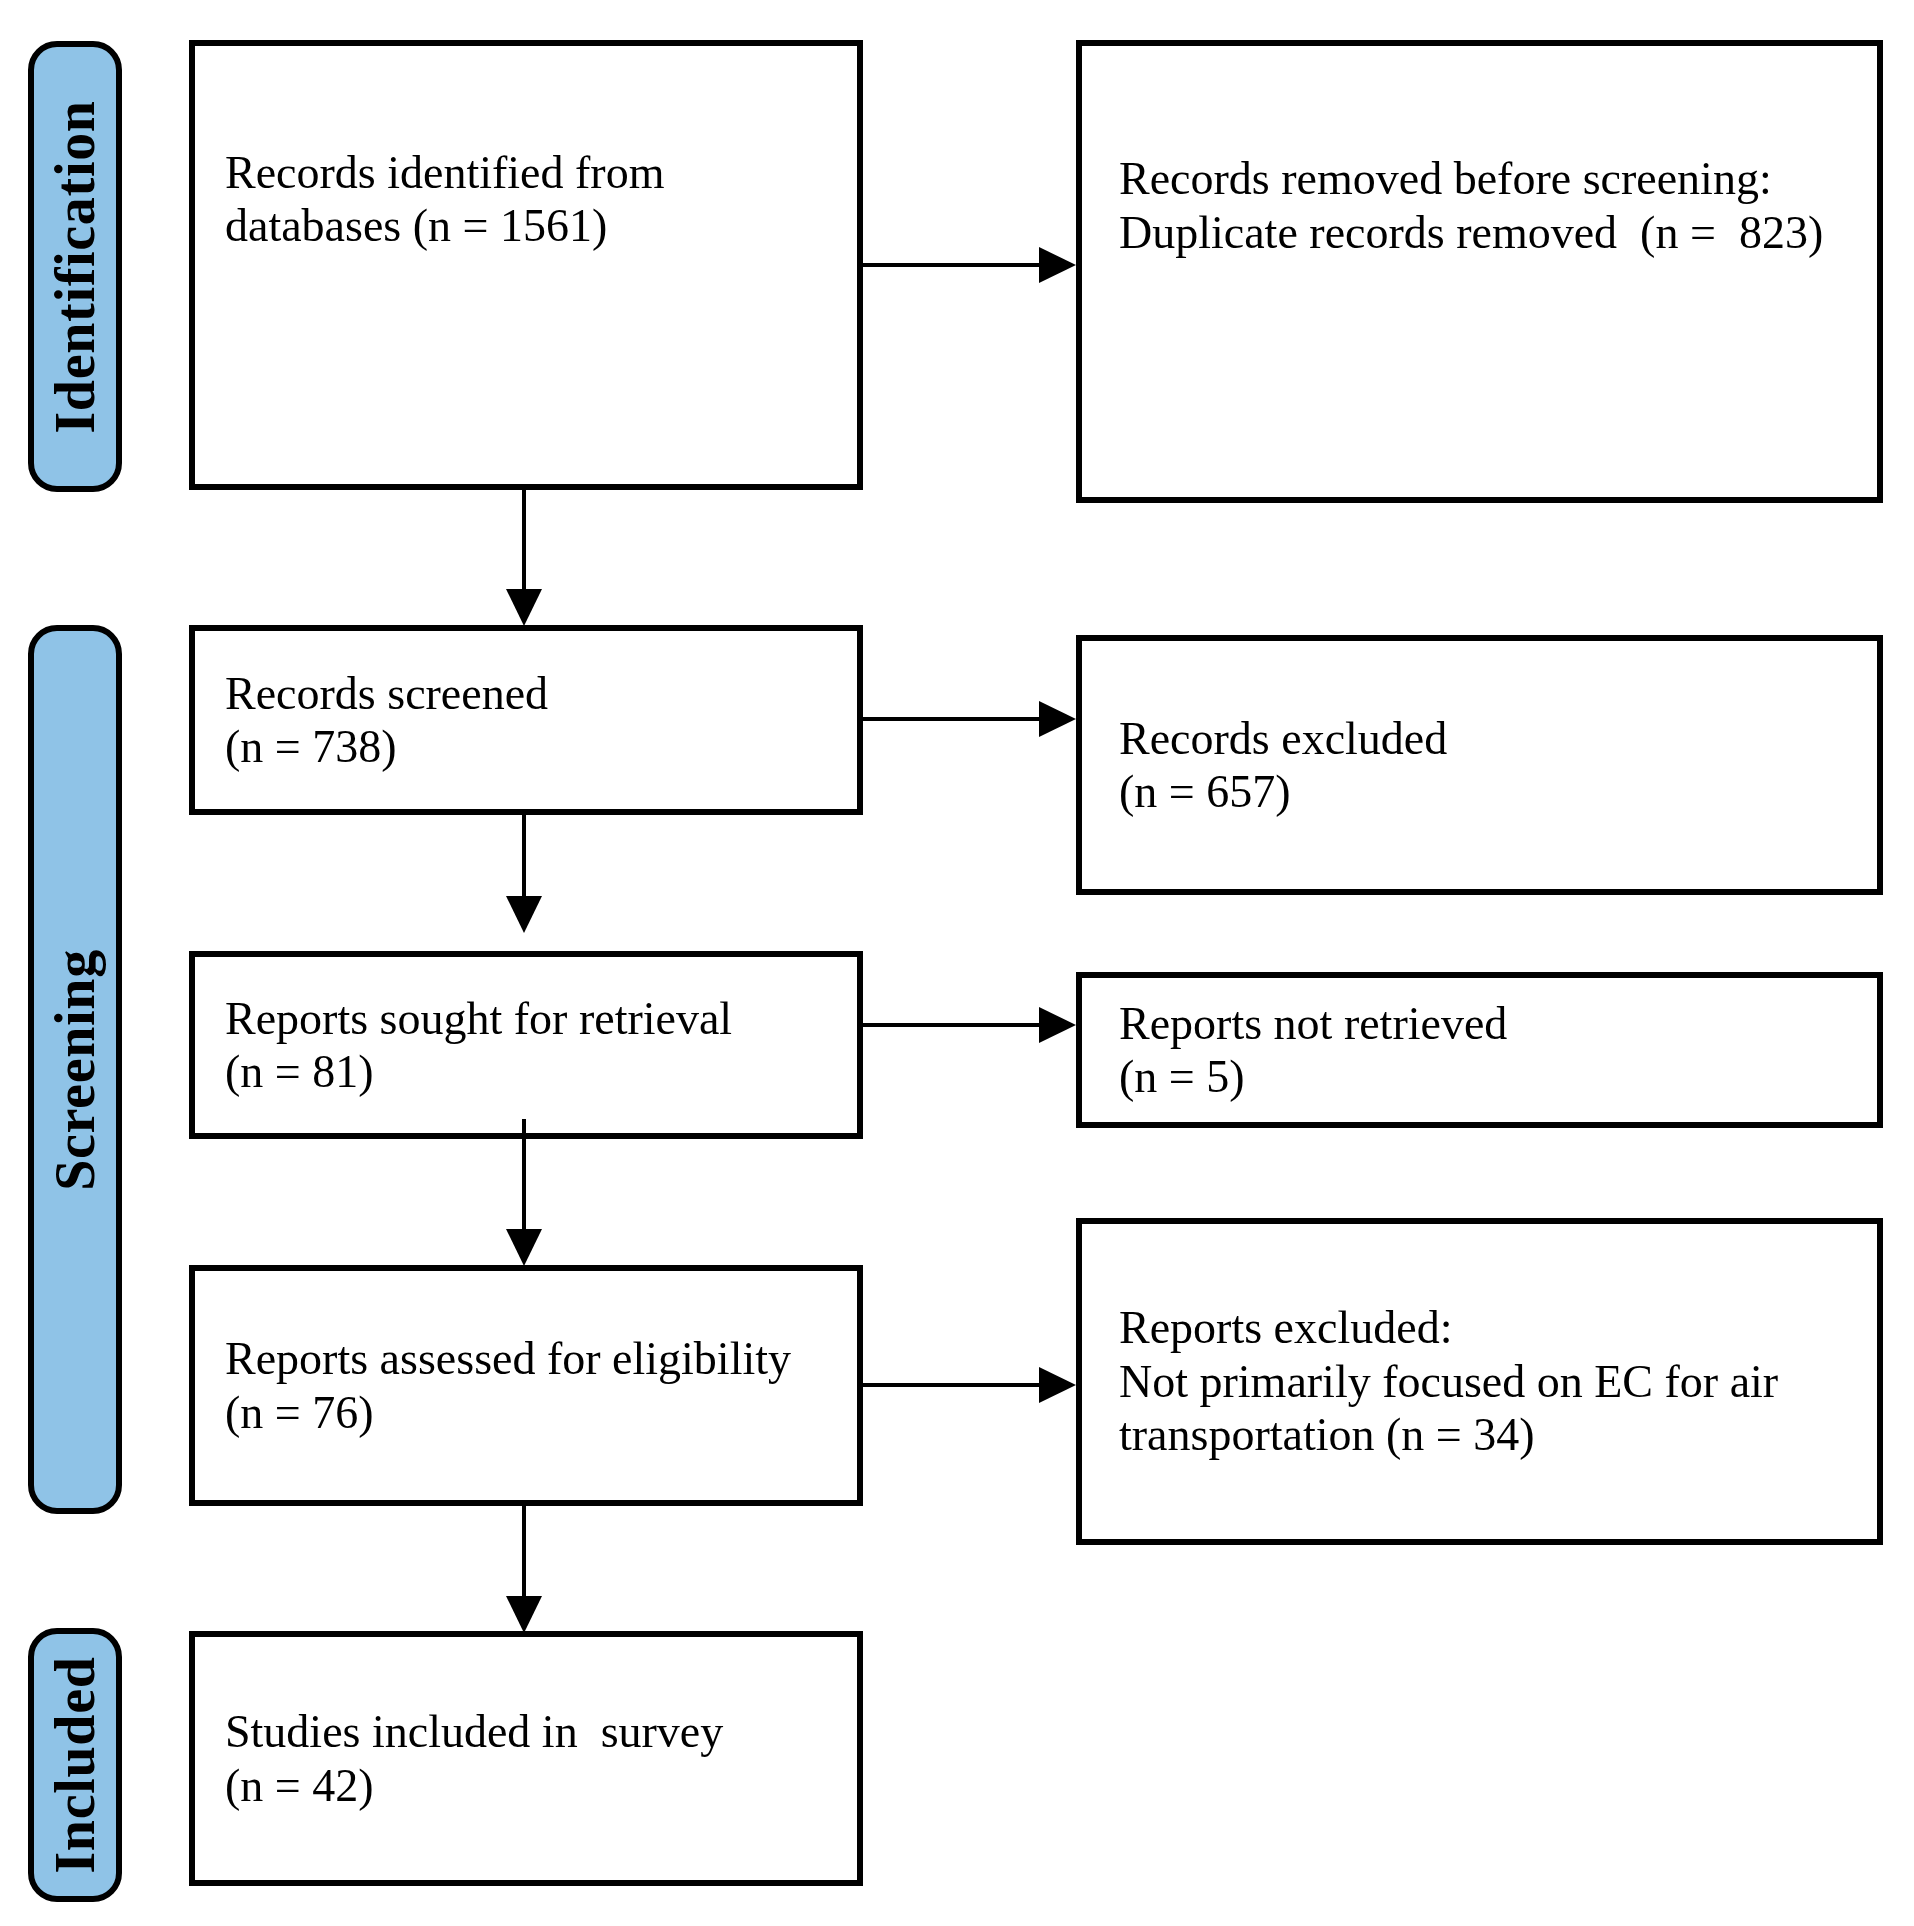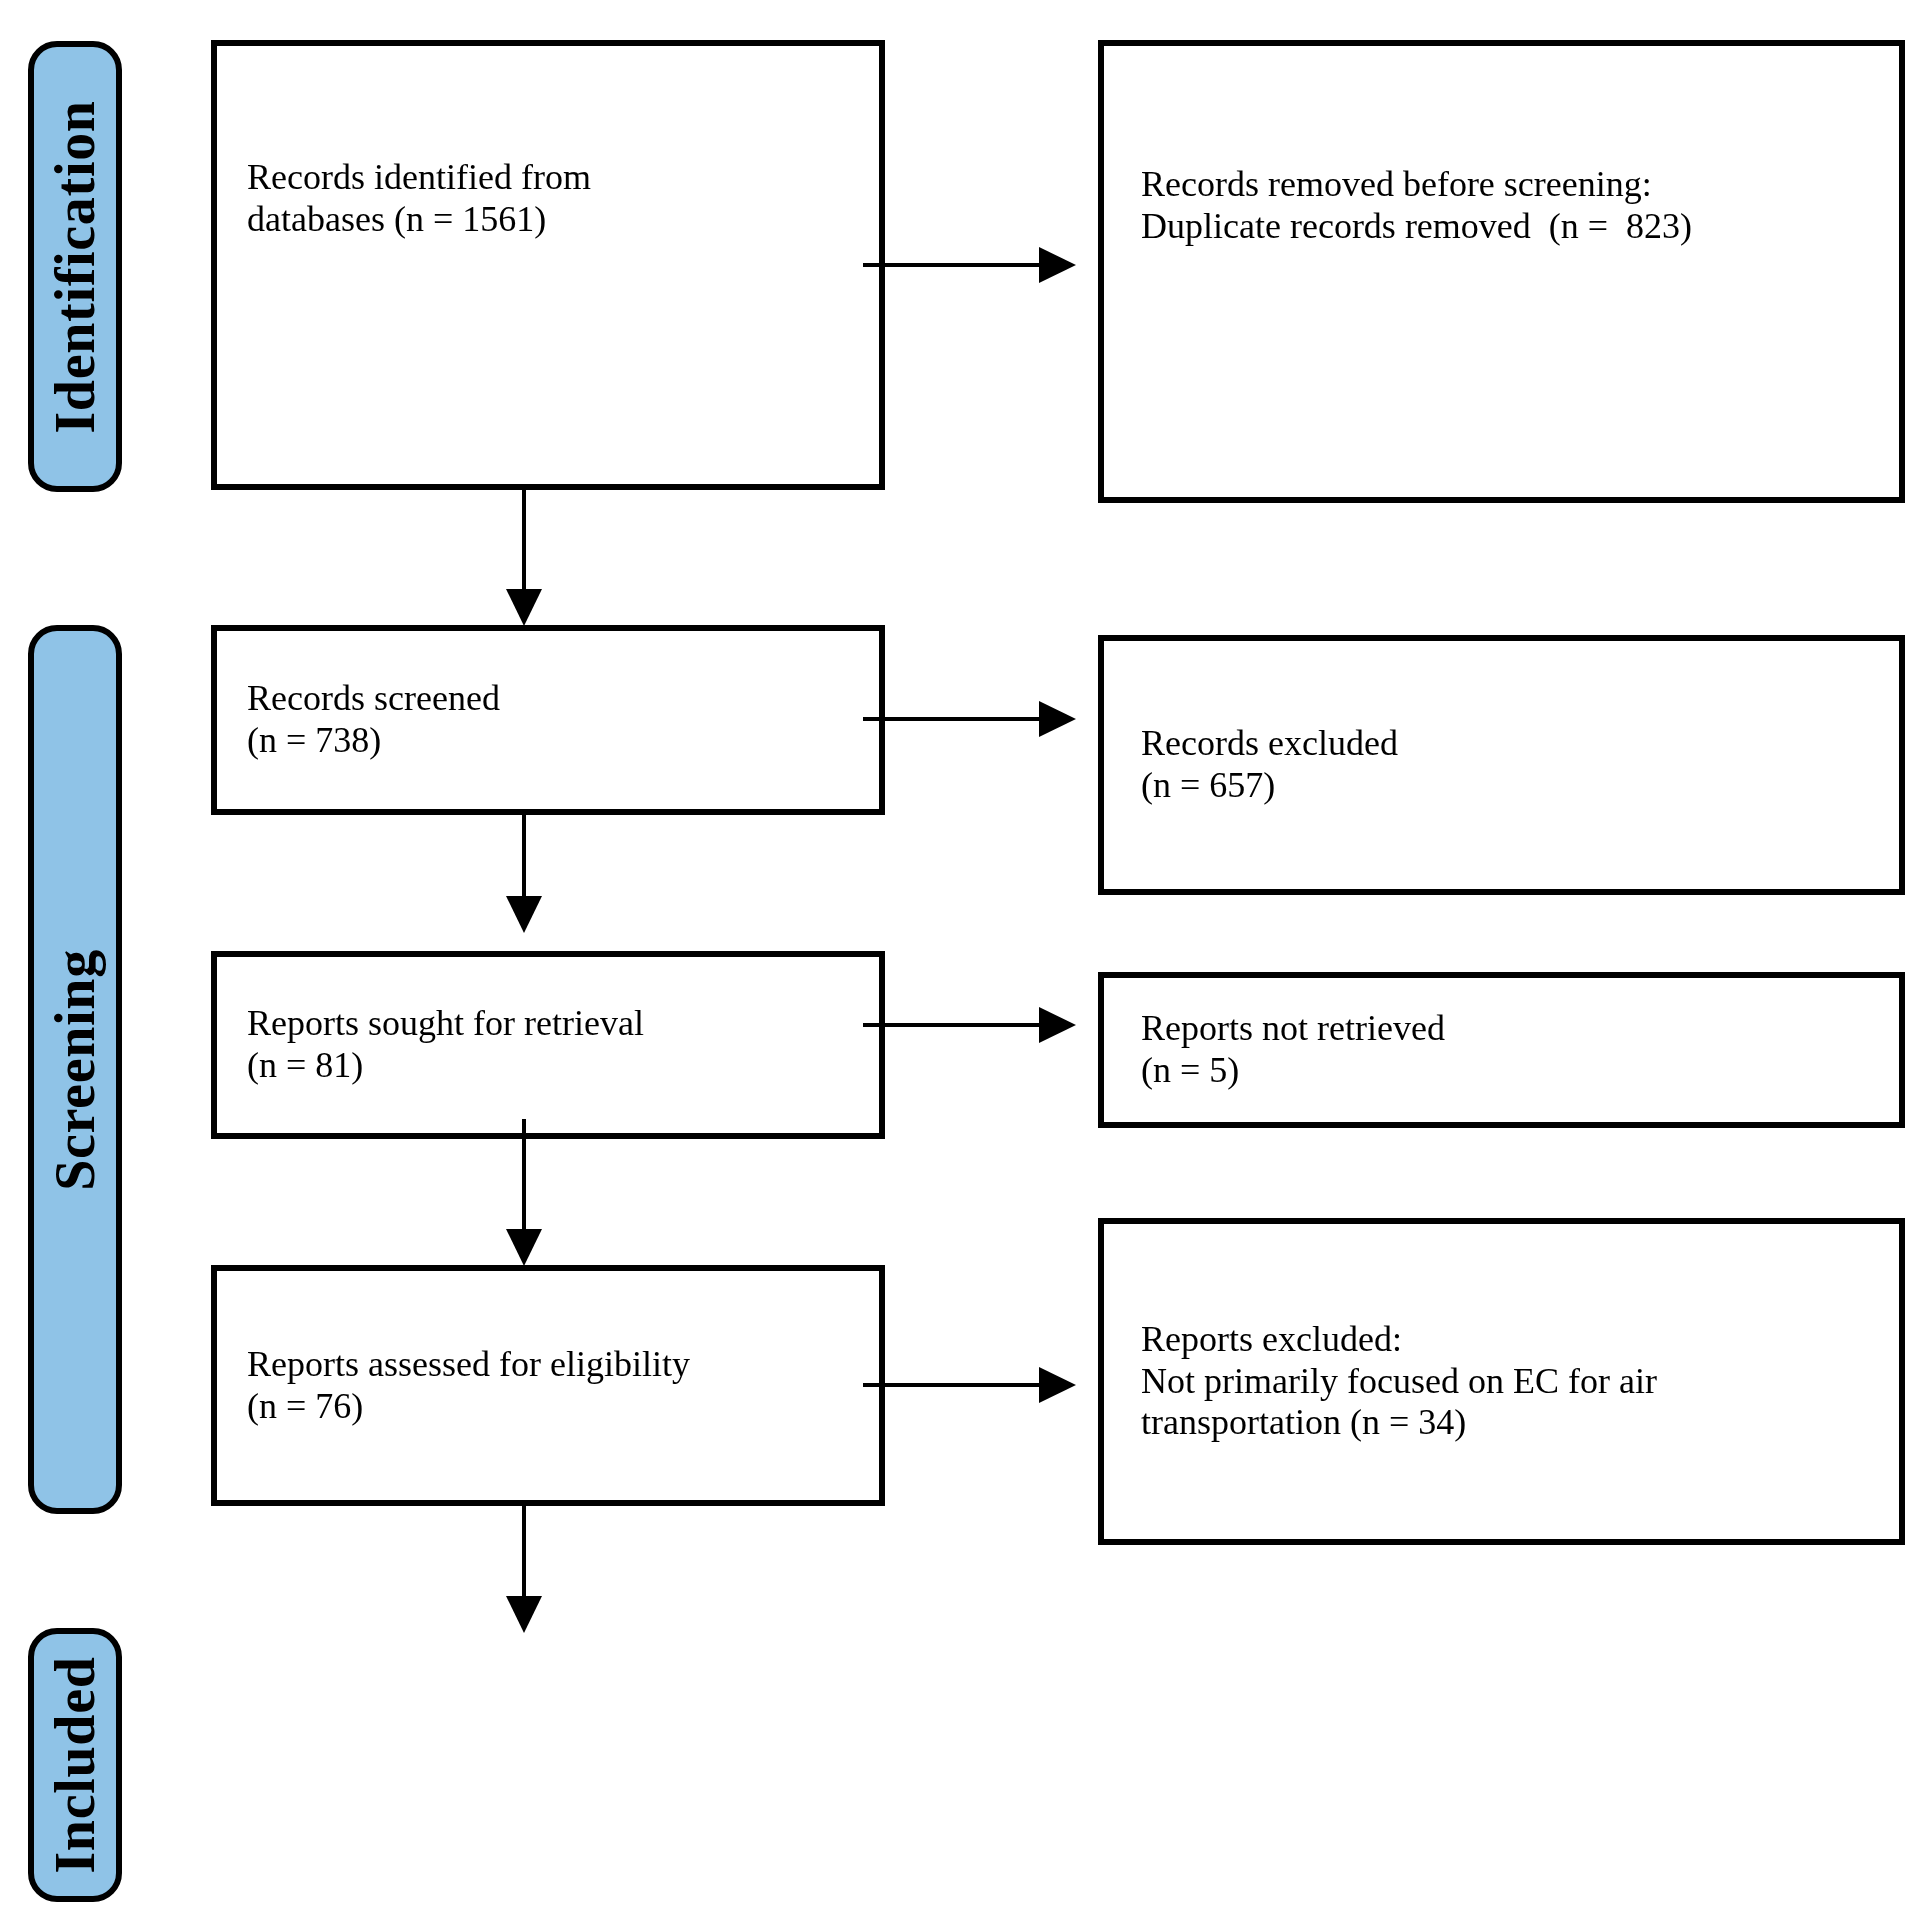--- a/index.html
+++ b/index.html
@@ -46,26 +46,25 @@
   #tab-included       { top: 1628px; height: 274px; }
 
   
   .flow-box {
     position: absolute;
     box-sizing: border-box;
     background: #ffffff;
     border: 6px solid #000000;
     display: flex;
     align-items: center;
-    font-size: 36px;
+    font-size: 46px;
     line-height: 1.16;
     white-space: pre-wrap;
     padding-left: 30px;
     padding-right: 16px;
-    margin-left: 22px;
   }
   .main-box { left: 189px;  width: 674px; }
   .side-box { left: 1076px; width: 807px; padding-left: 37px; }
 
   #box-m0 { top: 40px;   height: 450px; padding-bottom: 132px; }
   #box-m1 { top: 625px;  height: 190px; }
   #box-m2 { top: 951px; height: 188px; }
   #box-m3 { top: 1265px; height: 241px; }
   #box-m4 { top: 1631px; height: 255px; }
 
@@ -146,20 +145,24 @@
 (n = 738)</span>
   </div>
   <div class="flow-box main-box" id="box-m2">
     <span>Reports sought for retrieval
 (n = 81)</span>
   </div>
   <div class="flow-box main-box" id="box-m3">
     <span>Reports assessed for eligibility
 (n = 76)</span>
   </div>
+  <div class="flow-box main-box" id="box-m4">
+    <span>Studies included in  survey
+(n = 42)</span>
+  </div>
 
   <div class="flow-box side-box" id="box-s0">
     <span>Records removed before screening:
 Duplicate records removed  (n =  823)</span>
   </div>
   <div class="flow-box side-box" id="box-s1">
     <span>Records excluded
 (n = 657)</span>
   </div>
   <div class="flow-box side-box" id="box-s2">

